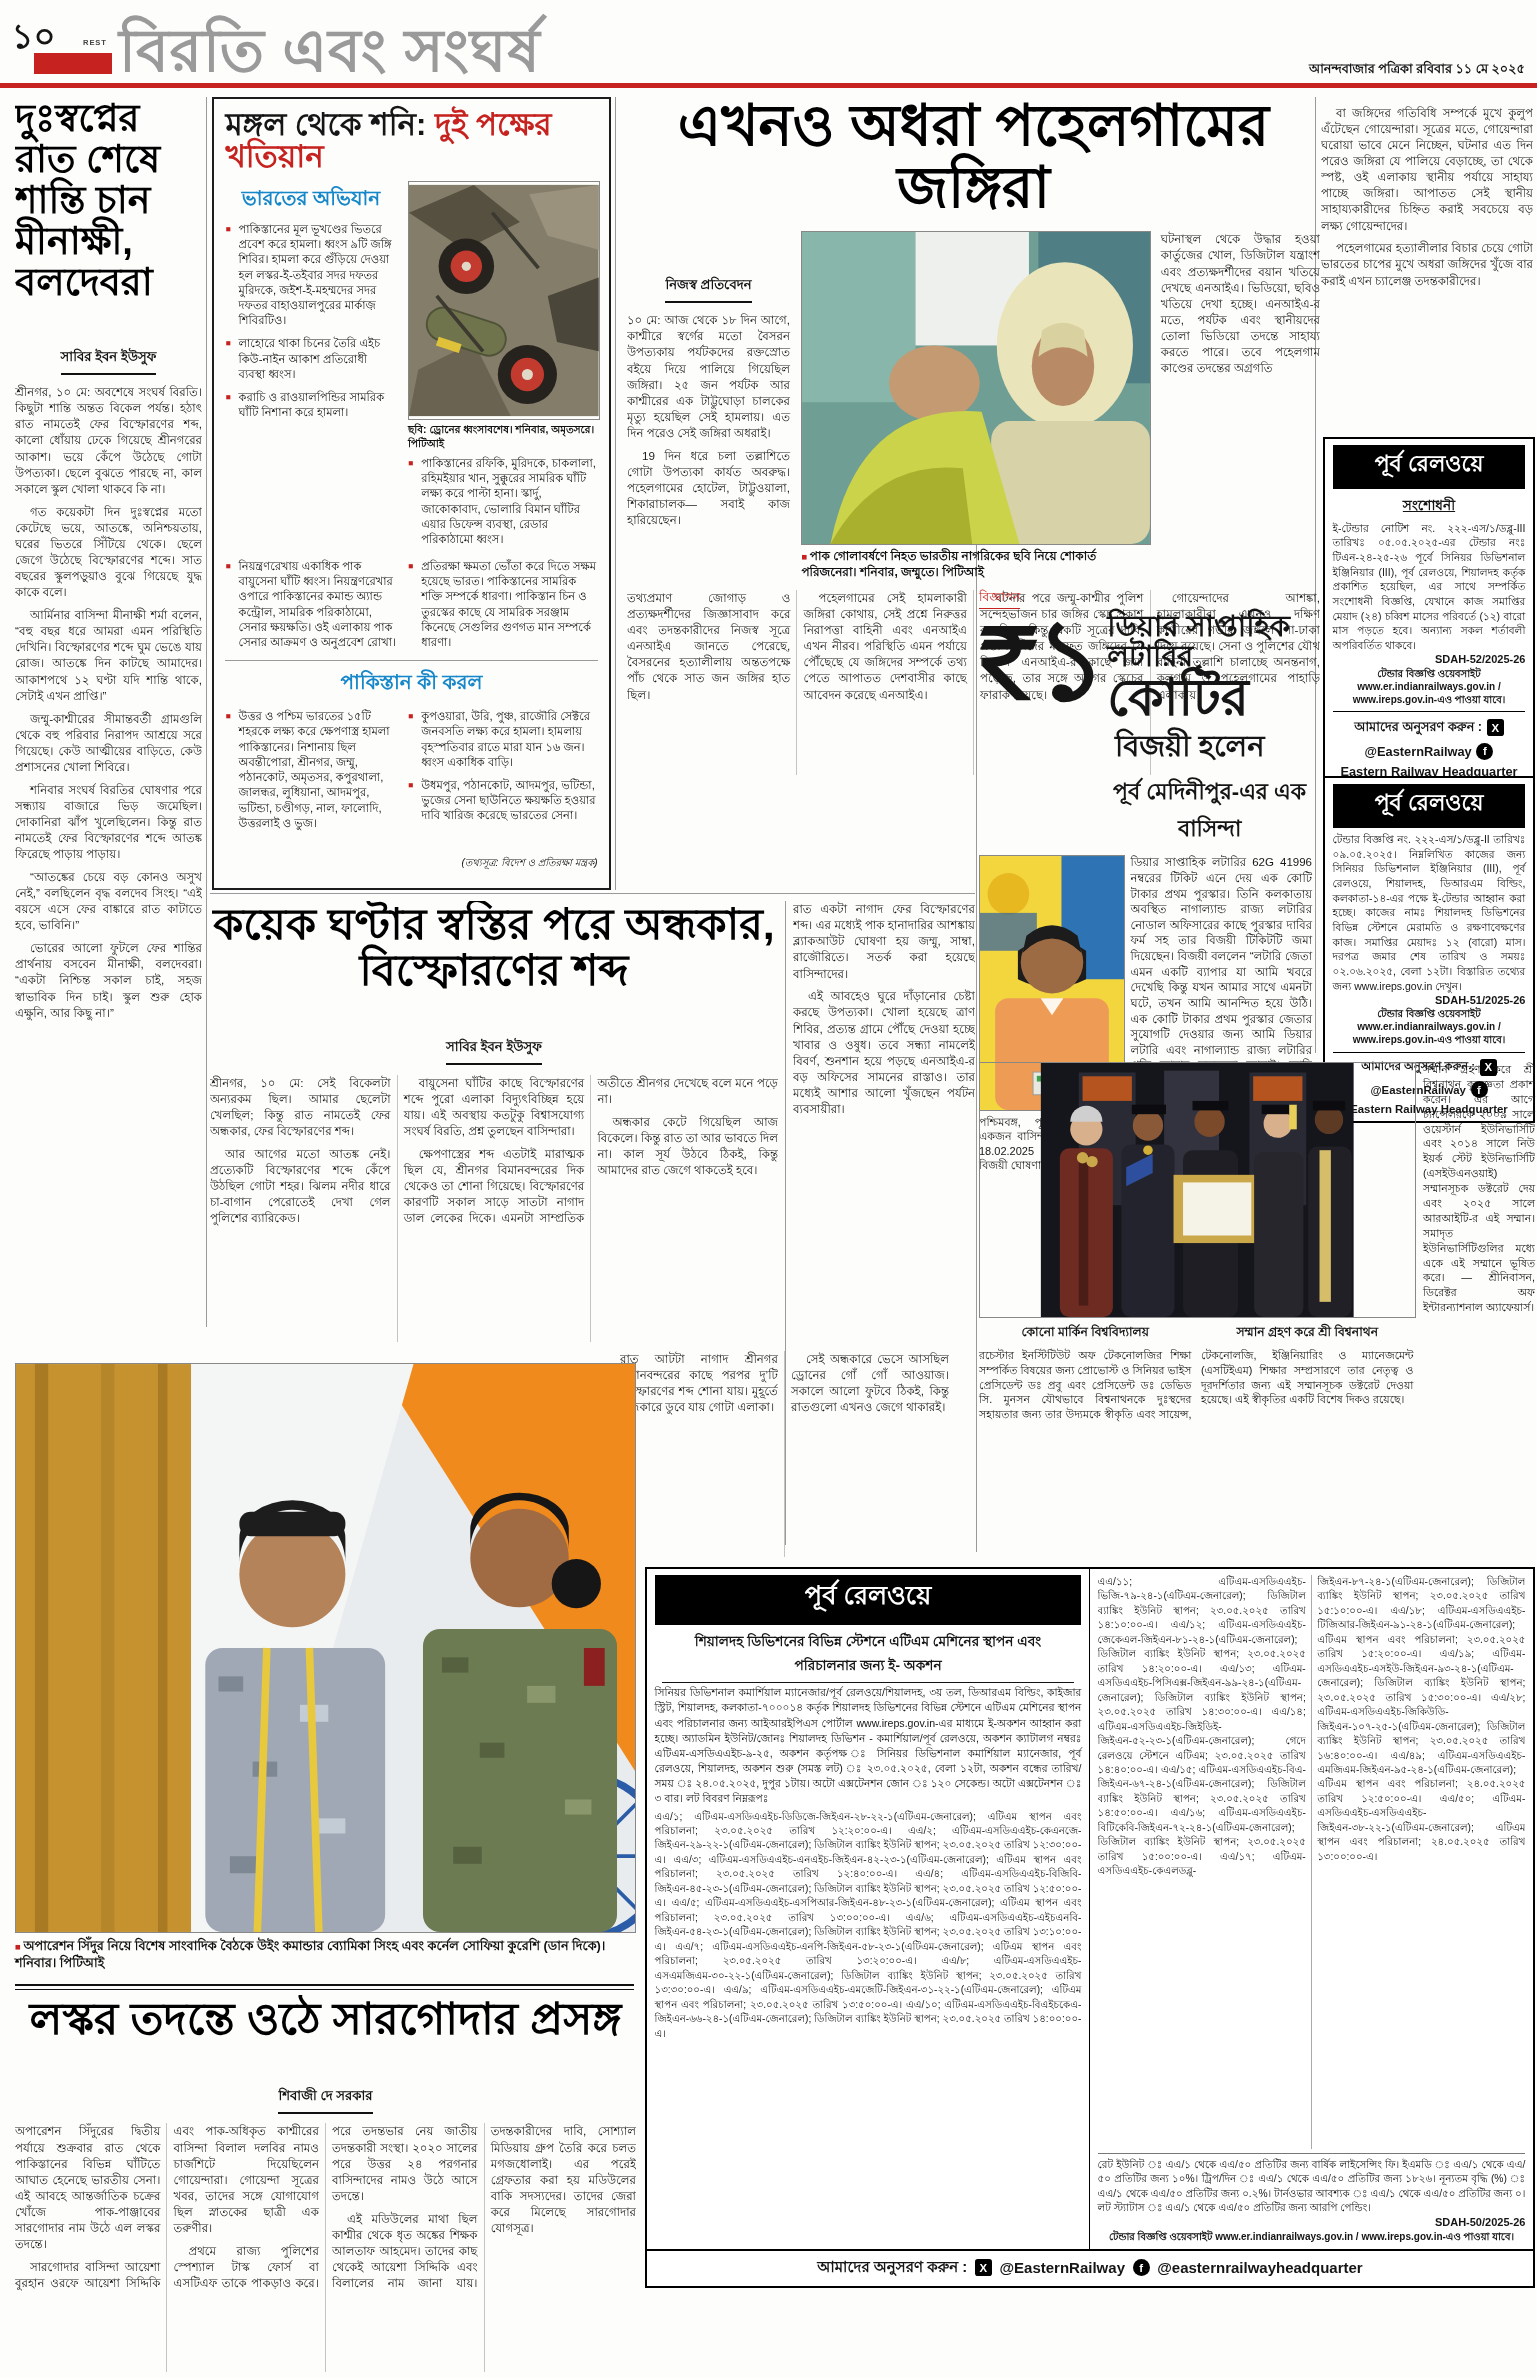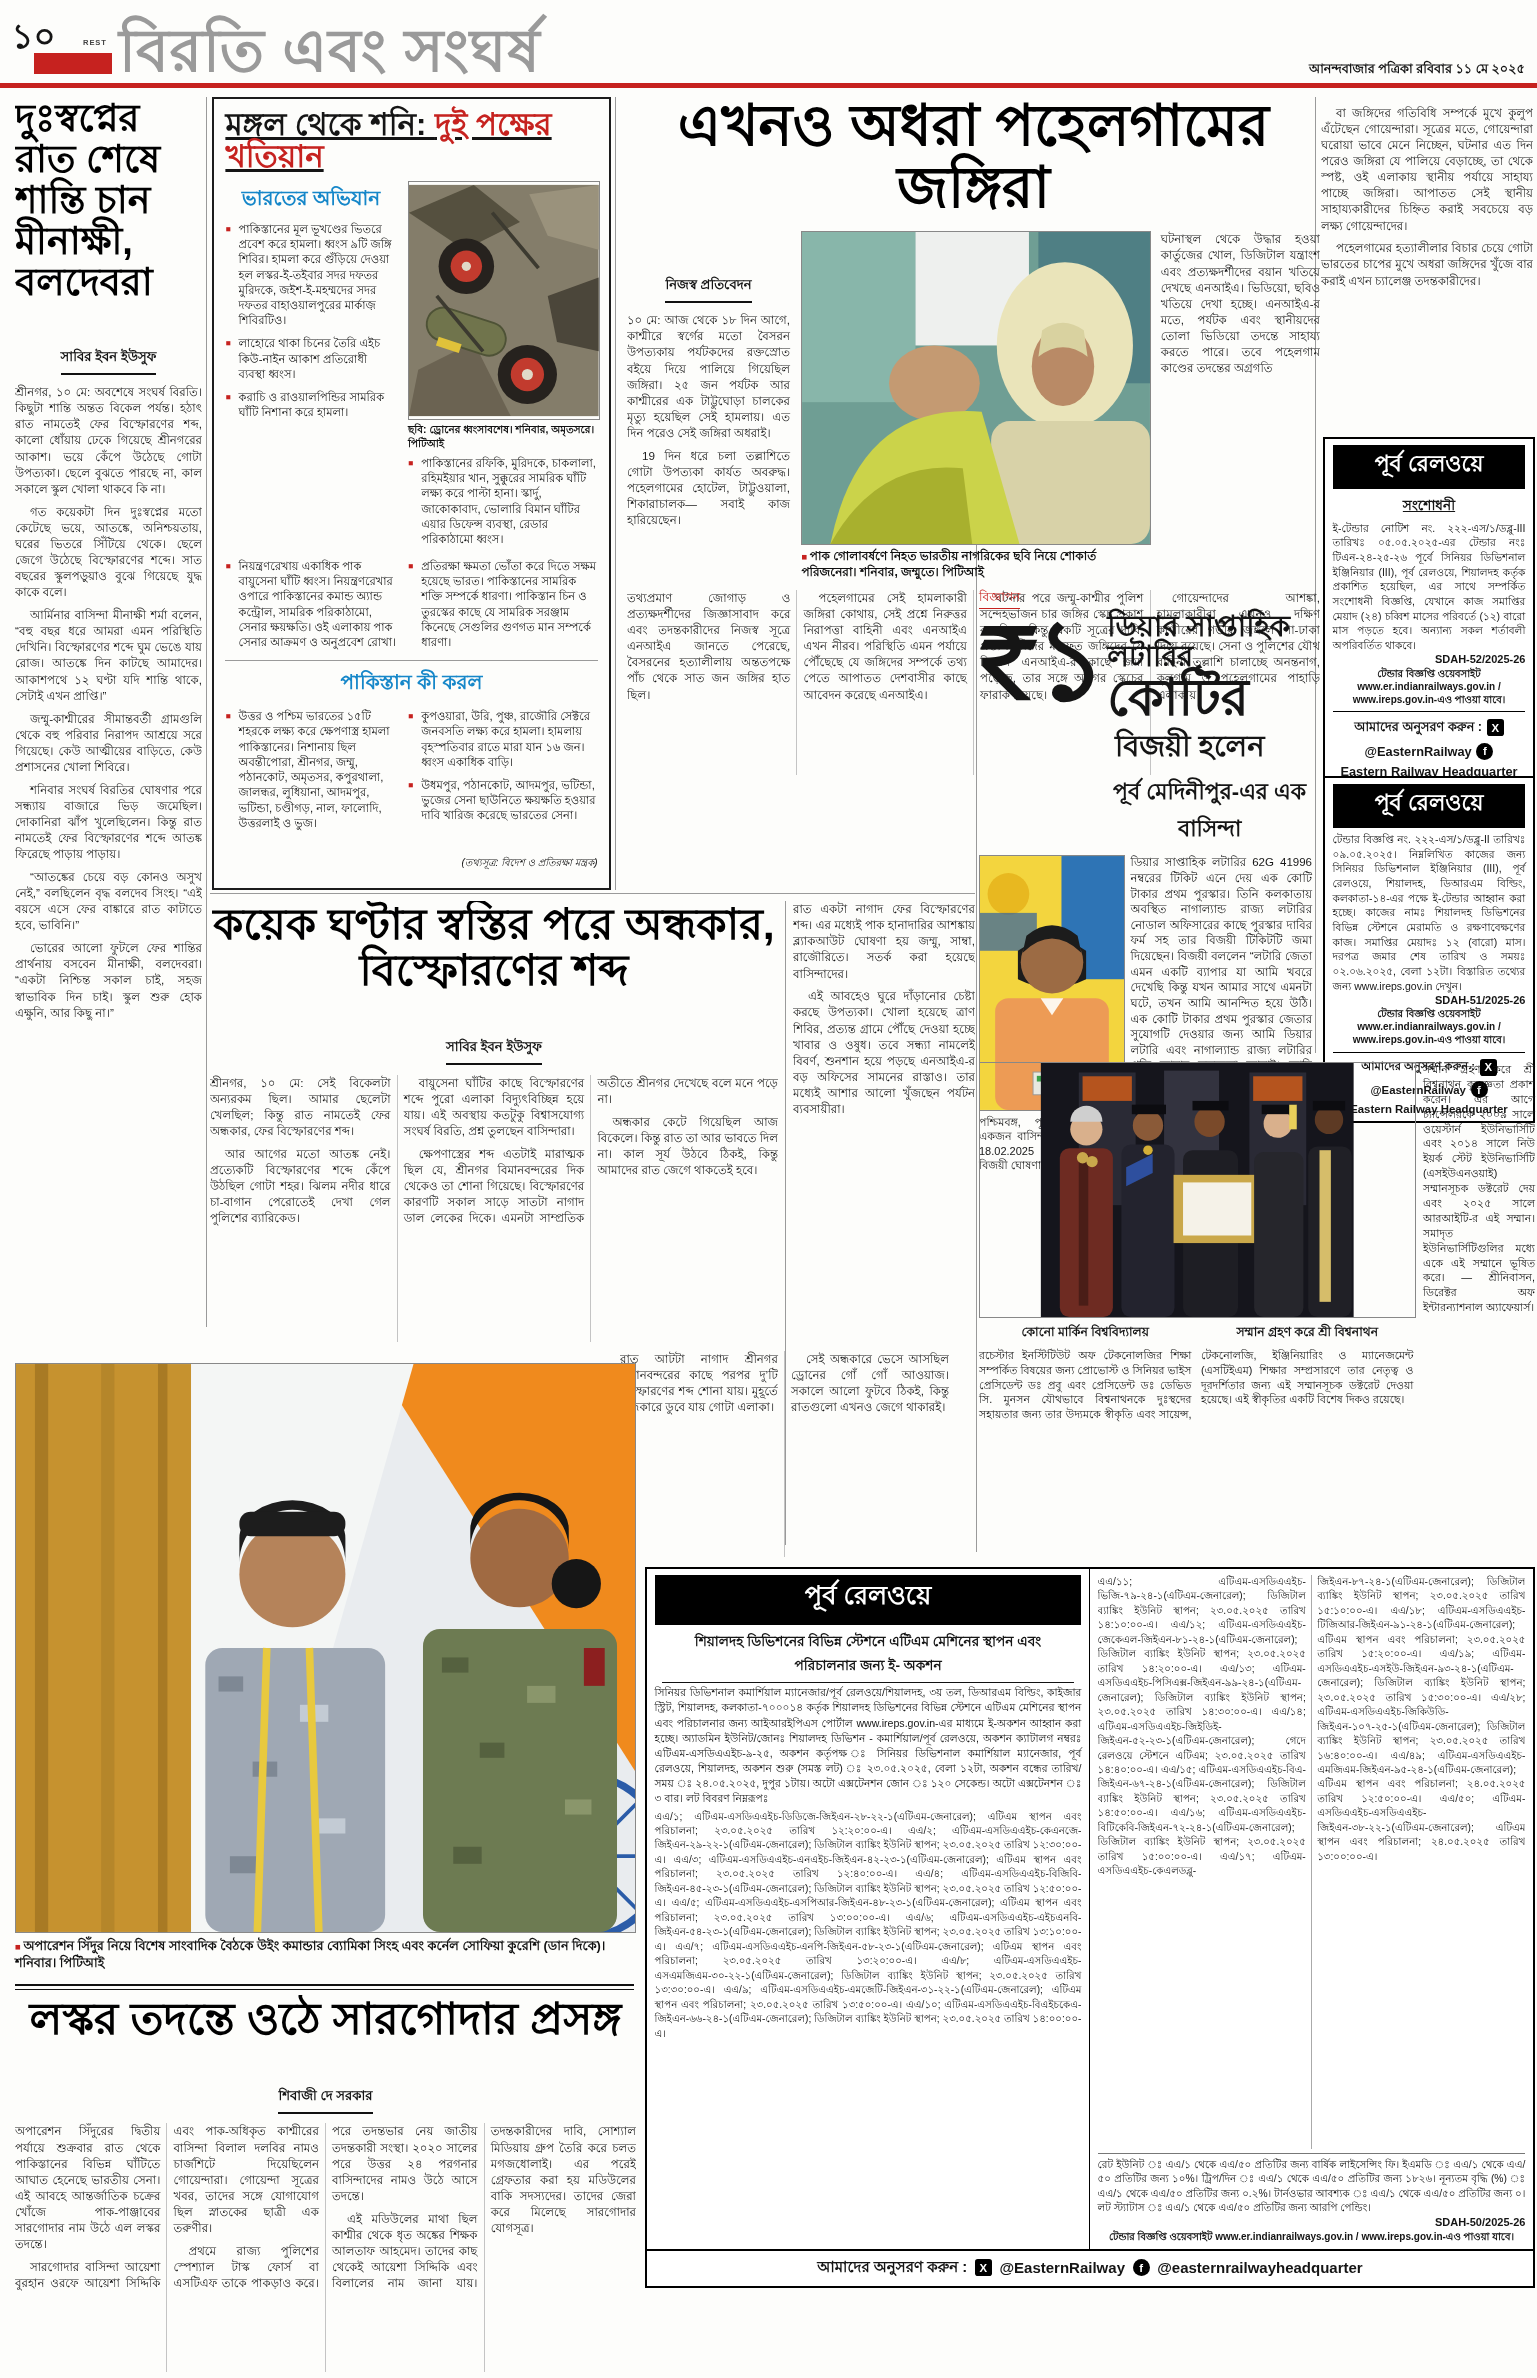--- a/index.html
+++ b/index.html
@@ -28,21 +28,21 @@
   .cols4{column-count:4;column-gap:13.2px;column-rule:0.9px solid #c4c4c4;}
   
   #hdr-red{left:0;top:83px;width:1538px;height:4.7px;background:#c6221f;}
   #hdr-redblock{left:34px;top:53px;width:78px;height:21px;background:#c6221f;}
   #pageno{left:11.4px;top:9.5px;font-size:34px;font-weight:700;}
   #foldlabel{left:83px;top:38px;font-size:7.6px;letter-spacing:0.9px;color:#444;font-weight:700;}
   #secmast{left:119px;top:5.7px;font-size:59px;font-weight:800;color:#9a9a9a;letter-spacing:0.9px;}
   #edition{right:13.2px;top:59px;font-size:12.8px;font-weight:700;}
   
   #boxstory{left:212px;top:97px;width:399px;height:793px;border:2.4px solid #1c1c1c;padding:9.5px 11.4px;box-sizing:border-box;}
-  #boxhead{font-size:31px;font-weight:800;line-height:1.05;margin-bottom:7.6px;text-decoration:underline;}
+  #boxhead{font-size:31px;font-weight:800;line-height:1.05;margin-bottom:7.6px;}
   #boxhead .red{color:#c6221f;}
   .boxcols{display:flex;gap:11.4px;}
   .srcnote{font-size:10px;font-style:italic;text-align:right;margin-top:16px;}
   
   .rwad{border:2.4px solid #000;background:#fff;padding:5.7px 7.6px;box-sizing:border-box;}
   .rwtitle{background:#000;color:#fff;text-align:center;font-weight:800;font-size:22px;padding:0.9px 0 6.6px;}
   .rwsub{text-align:center;font-weight:700;text-decoration:underline;font-size:13.7px;margin:4.7px 0 2.8px;}
   .rwbody{font-size:10.5px;text-align:justify;line-height:1.4;}
   .rwref{text-align:right;font-weight:700;font-size:11px;}
   .rwsite{font-size:10px;font-weight:700;text-align:center;line-height:1.3;margin-top:1.9px;}

